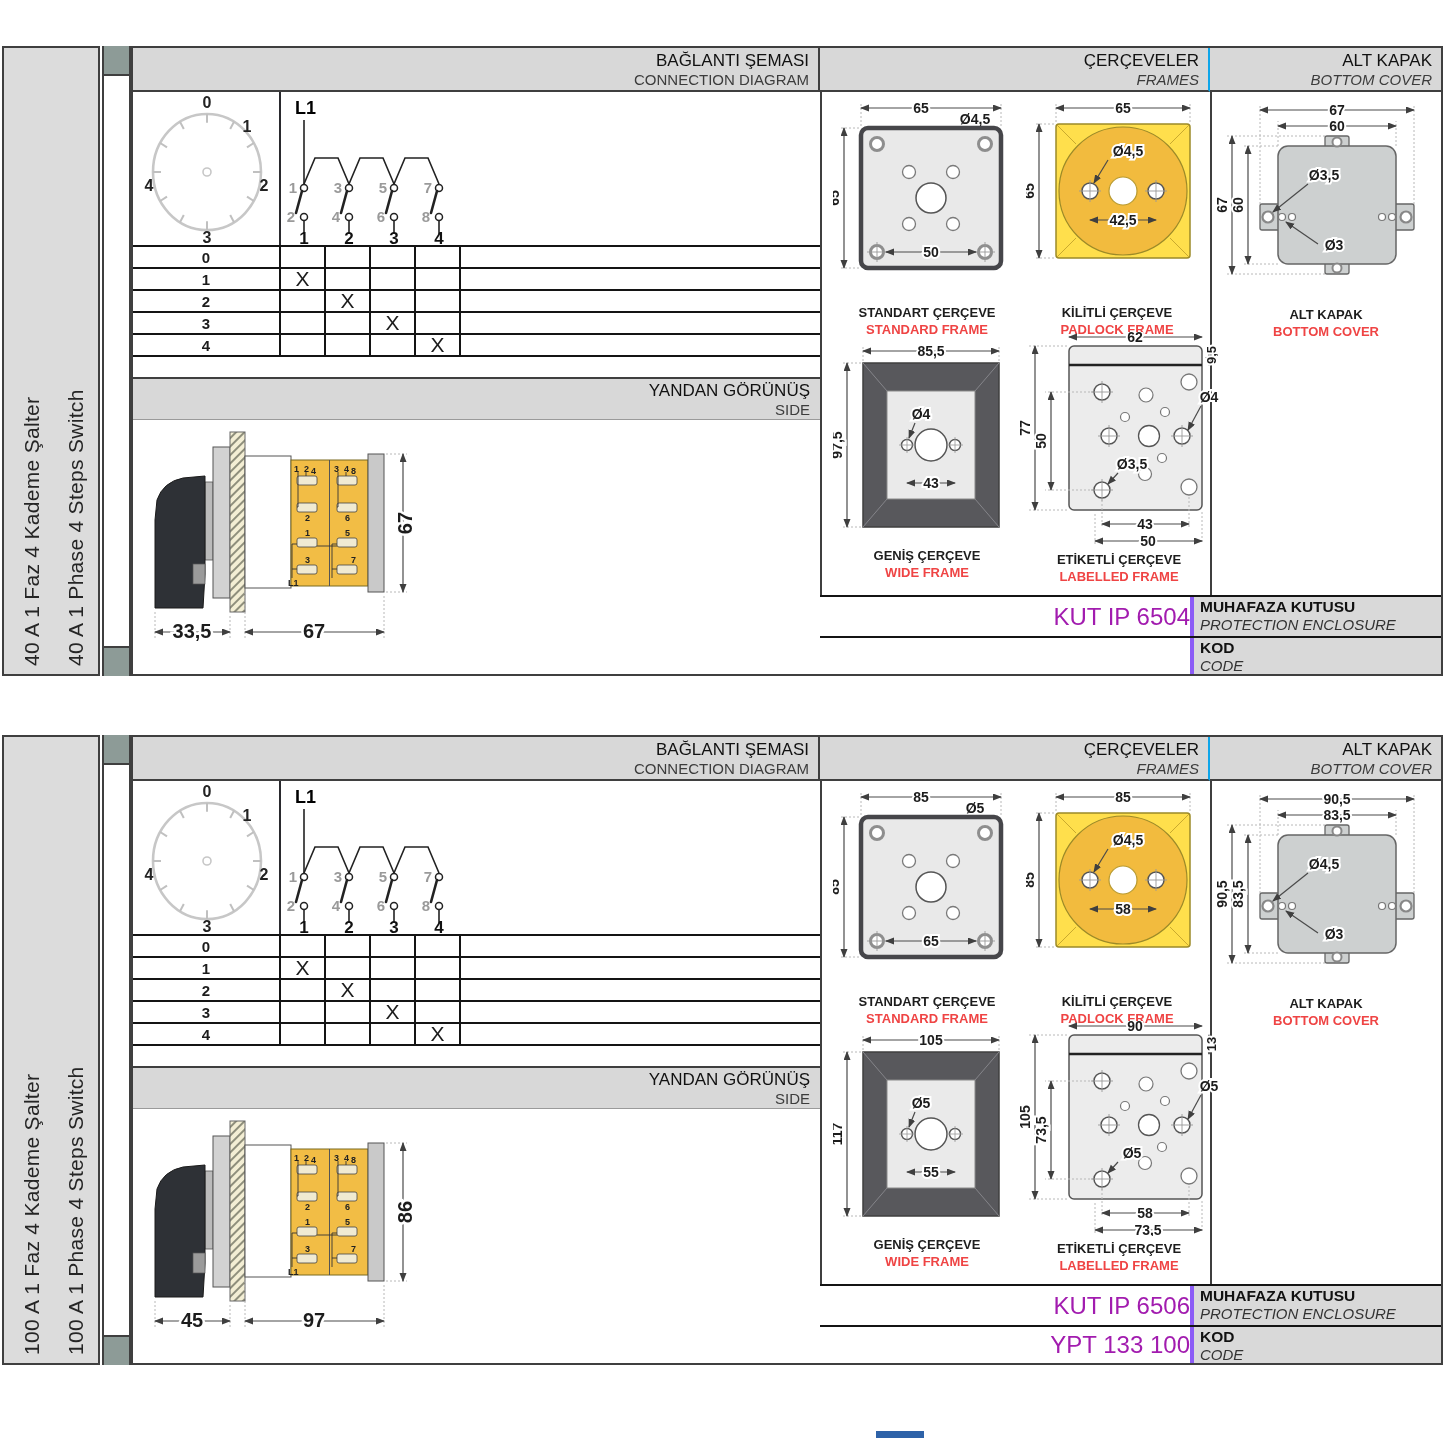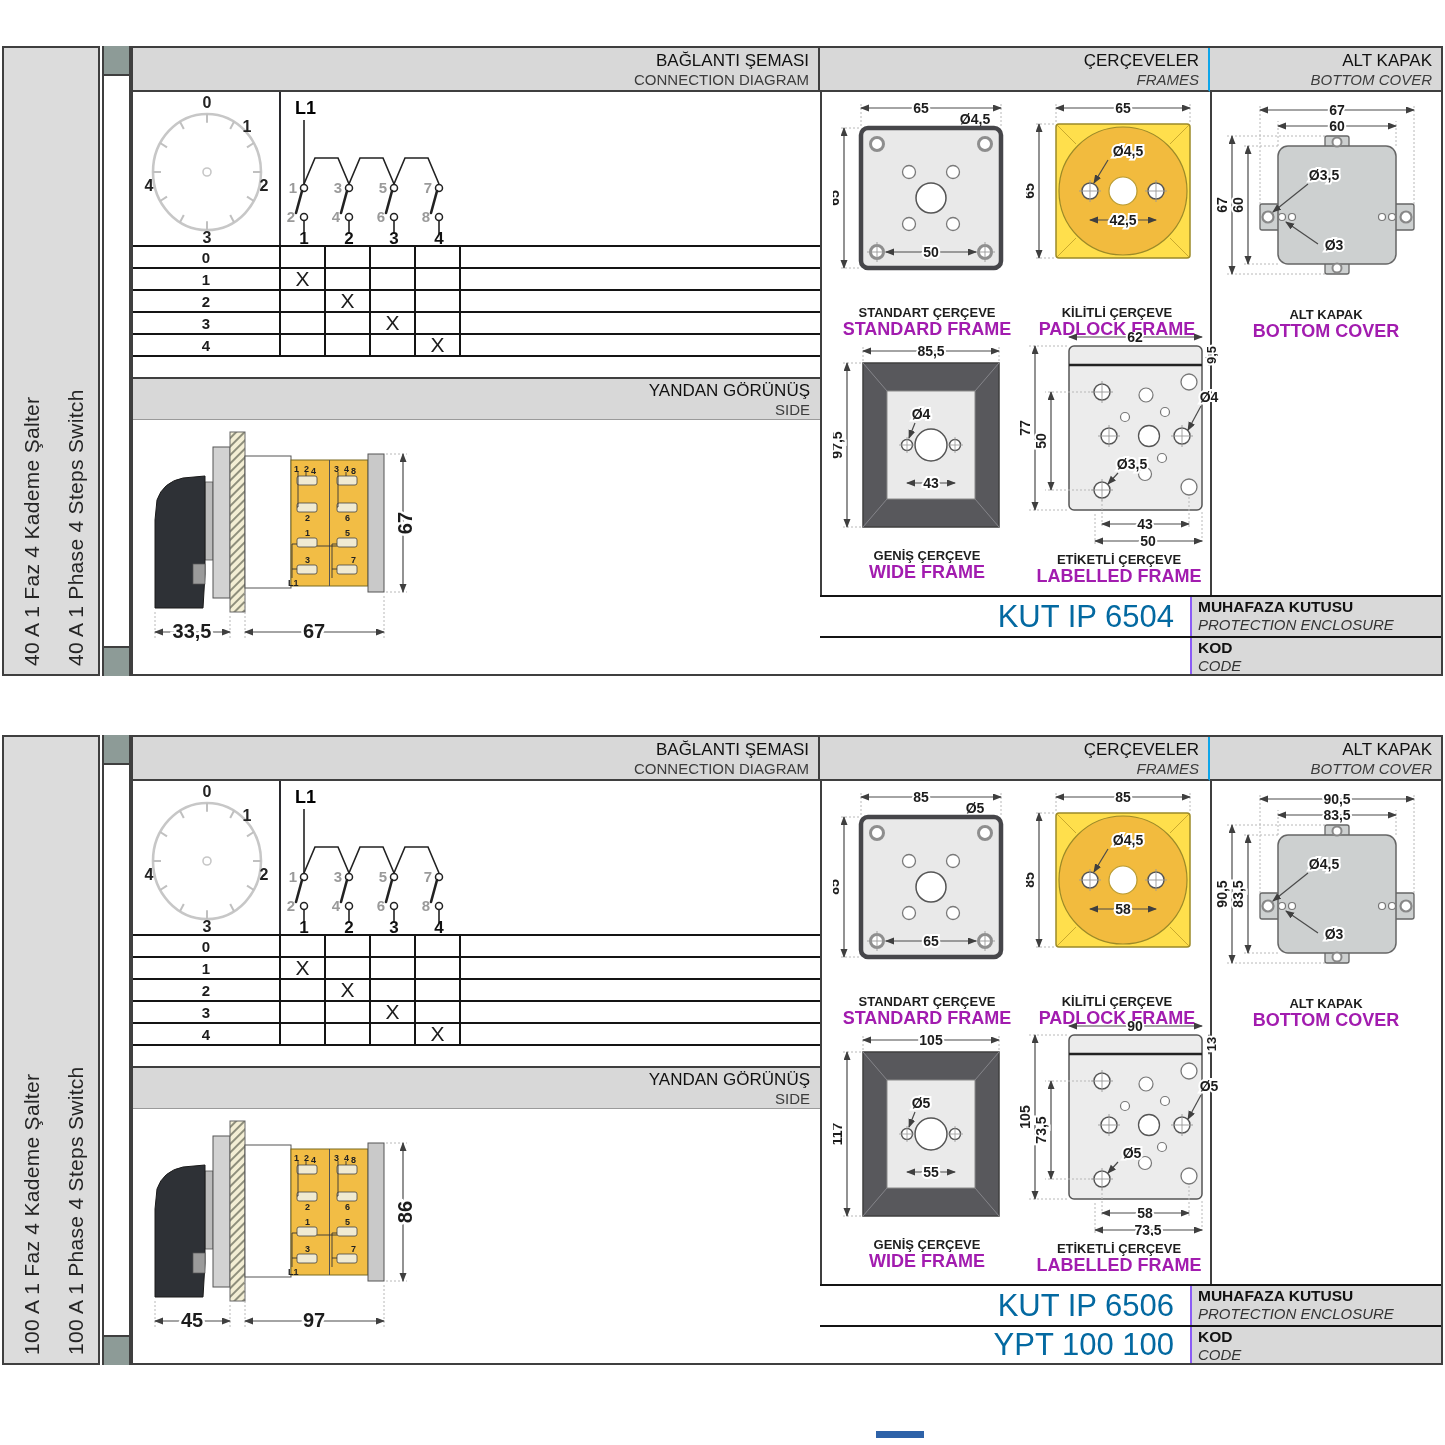--- a/index.html
+++ b/index.html
@@ -38,28 +38,28 @@
   .sc.mark{width:45px;font-size:21px;font-weight:400;}
   .sc.fill{flex:1;border-right:none;}
   .sideband{position:absolute;left:0;top:329px;width:687px;height:43px;background:#d8d8d8;
     border-top:2px solid #3f3f3f;border-bottom:1px solid #9a9a9a;text-align:right;padding:2px 10px 0 0;}
   .vline-conn{position:absolute;left:687px;top:44px;width:2px;height:582px;background:#3f3f3f;}
   .vline-frames{position:absolute;left:1077px;top:44px;width:2px;height:503px;background:#3f3f3f;}
   
   .fblock{position:absolute;text-align:center;}
   .fcap{margin-top:6px;}
   .fcap .c1{font-size:13px;font-weight:bold;line-height:17px;color:#1d1d1d;}
-  .fcap .c2{font-size:18px;font-weight:bold;line-height:17px;color:#a21caf;}
+  .fcap .c2{font-size:13px;font-weight:bold;line-height:17px;color:#ef4444;}
   
   .crow{position:absolute;left:687px;width:621px;border-top:2px solid #141414;background:#fff;}
   .crow1{top:547px;height:41px;} .crow2{top:588px;height:38px;}
   .cval{position:absolute;left:0;right:251px;top:0;bottom:0;display:flex;align-items:center;
-    justify-content:flex-end;font-size:31px;color:#0369a1;padding-right:16px;white-space:nowrap;}
+    justify-content:flex-end;font-size:24px;color:#a21caf;padding-right:0;white-space:nowrap;}
   .clab{position:absolute;right:0;top:0;bottom:0;width:251px;background:#d9d9d9;
-    border-left:2px solid #8b5cf6;padding:1px 6px;text-align:left;}
+    border-left:4px solid #8b5cf6;padding:1px 6px;text-align:left;}
   .clab .l1{font-size:15.5px;font-weight:bold;line-height:18px;color:#111;}
   .clab .l2{font-size:15px;font-style:italic;line-height:17px;color:#333;}
   
   .dimt{font:bold 14px "Liberation Sans",sans-serif;fill:#1c1c1c;paint-order:stroke;stroke:#fff;
     stroke-width:4px;text-anchor:middle;}
   .dimbig{font:bold 20px "Liberation Sans",sans-serif;fill:#1c1c1c;paint-order:stroke;stroke:#fff;
     stroke-width:5px;text-anchor:middle;}
   .dim{stroke:#4a4a4a;stroke-width:1.2;fill:none;marker-start:url(#arr);marker-end:url(#arr);}
   .ext{stroke:#b8b8b8;stroke-width:1;stroke-dasharray:2 2;fill:none;}
   .wire{stroke:#222;stroke-width:1.6;fill:none;}
@@ -913,21 +913,21 @@
     </div>
 
     <div class="crow crow1">
       <div class="cval">KUT IP 6506</div>
       <div class="clab">
         <div class="l1">MUHAFAZA KUTUSU</div>
         <div class="l2">PROTECTION ENCLOSURE</div>
       </div>
     </div>
     <div class="crow crow2">
-      <div class="cval">YPT 100 100</div>
+      <div class="cval">YPT 133 100</div>
       <div class="clab">
         <div class="l1">KOD</div>
         <div class="l2">CODE</div>
       </div>
     </div>
 
   </div>
 </section>
 </div>
 

